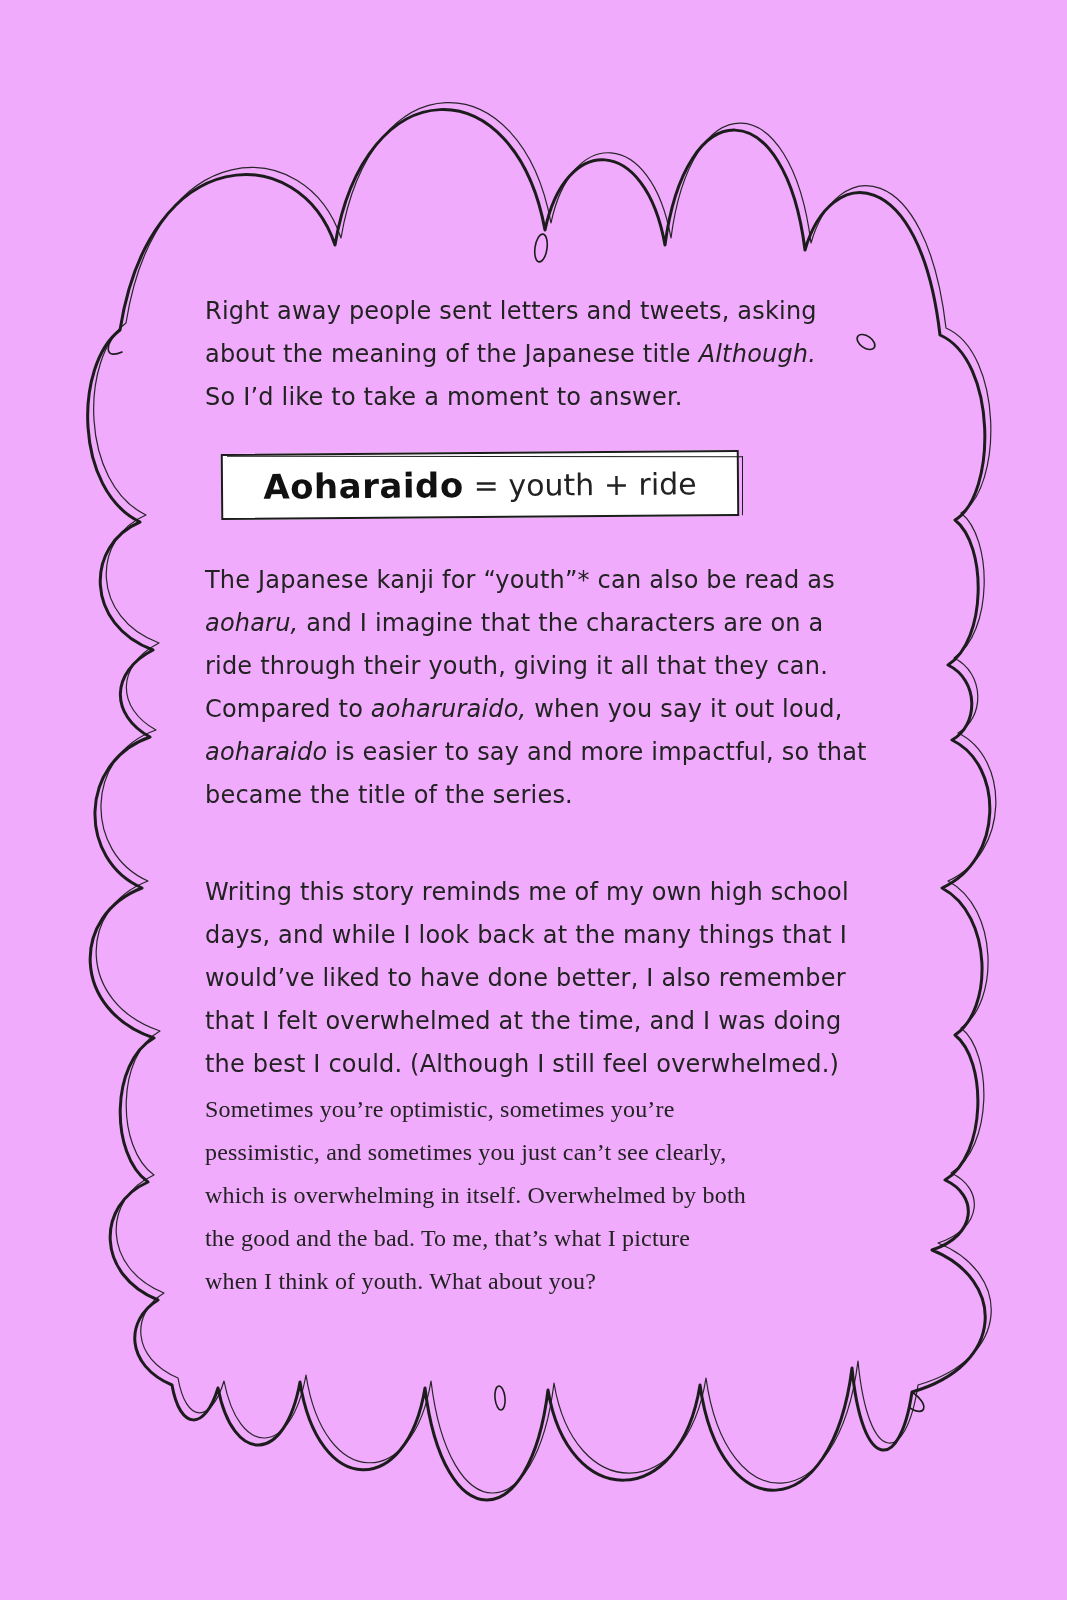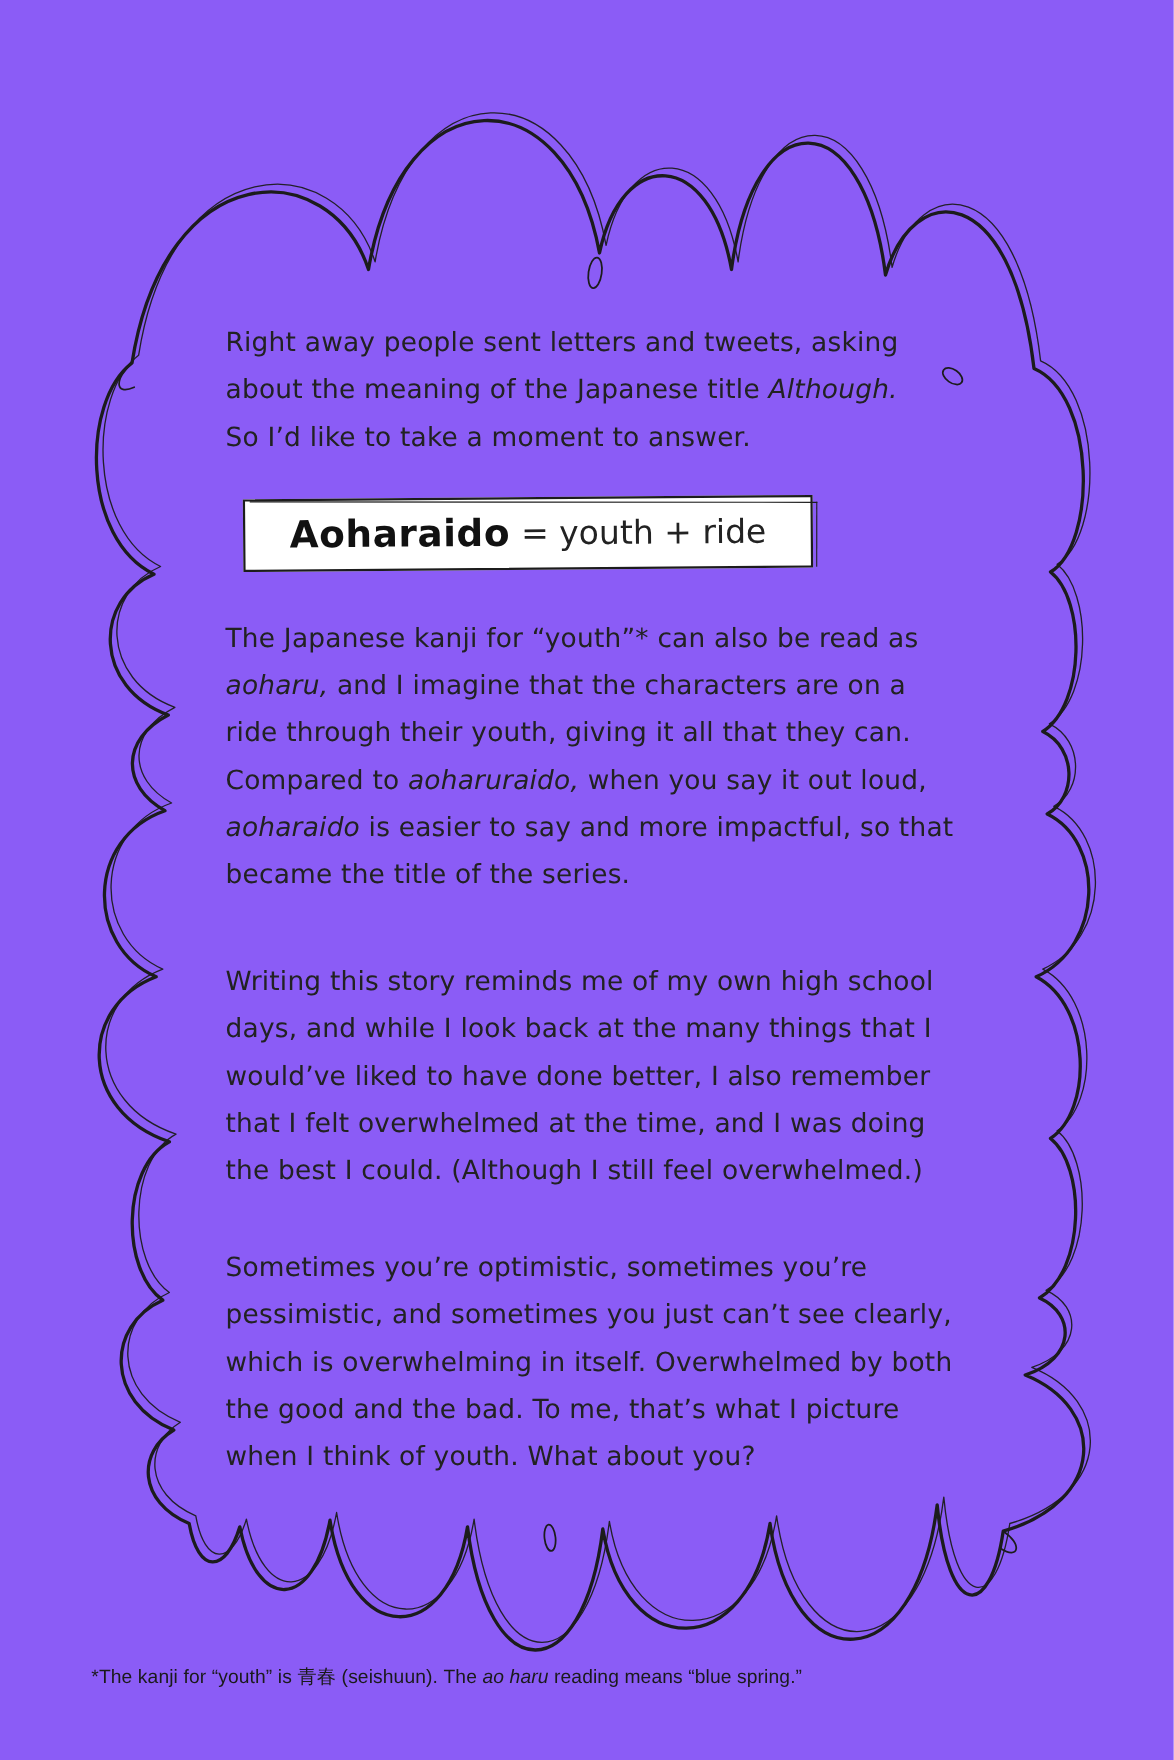--- a/index.html
+++ b/index.html
@@ -4,37 +4,37 @@
 <style>
   html,body{margin:0;padding:0;}
   body{
     width:1067px;height:1600px;
     background:#ffffff;
     font-family:"DejaVu Sans",sans-serif;
     color:#1f1f1f;
     position:relative;
     overflow:hidden;
   }
-  .page{position:absolute;inset:0;background:#8b5cf6;}
+  .page{position:absolute;inset:0;background:#f0abfc;}
   .frame-svg{position:absolute;left:0;top:0;width:1067px;height:1600px;}
   .note-text{
     position:absolute;
     left:205px;
     width:690px;
     font-size:24px;
     line-height:43px;
     letter-spacing:.2px;
     white-space:pre;
     color:#222222;
   }
   .note-text em{font-style:italic;}
   .p1{top:290px;}
   .p2{top:559px;}
   .p3{top:871px;}
-  .p4{top:1131px;}
+  .p4{top:1088px;font-family:Liberation Serif, serif;}
   .title-box{
     position:absolute;
     left:221px;top:452px;
     width:514px;height:62px;
     border:2.5px solid #1c1c1c;
     transform:rotate(-0.45deg);
     display:flex;
     align-items:center;
     justify-content:center;
     gap:10px;
@@ -155,15 +155,14 @@
     <span class="title-word">Aoharaido</span>
     <span class="title-rest">= youth + ride</span>
   </div>
 
   <div class="note-text p2">The Japanese kanji for “youth”* can also be read as<br><em>aoharu,</em> and I imagine that the characters are on a<br>ride through their youth, giving it all that they can.<br>Compared to <em>aoharuraido,</em> when you say it out loud,<br><em>aoharaido</em> is easier to say and more impactful, so that<br>became the title of the series.</div>
 
   <div class="note-text p3">Writing this story reminds me of my own high school<br>days, and while I look back at the many things that I<br>would’ve liked to have done better, I also remember<br>that I felt overwhelmed at the time, and I was doing<br>the best I could. (Although I still feel overwhelmed.)</div>
 
   <div class="note-text p4">Sometimes you’re optimistic, sometimes you’re<br>pessimistic, and sometimes you just can’t see clearly,<br>which is overwhelming in itself. Overwhelmed by both<br>the good and the bad. To me, that’s what I picture<br>when I think of youth. What about you?</div>
 
-  <div class="footnote">*The kanji for “youth” is 青春 (seishuun). The <em>ao haru</em> reading means “blue spring.”</div>
 
 </div>
 
 </body></html>

